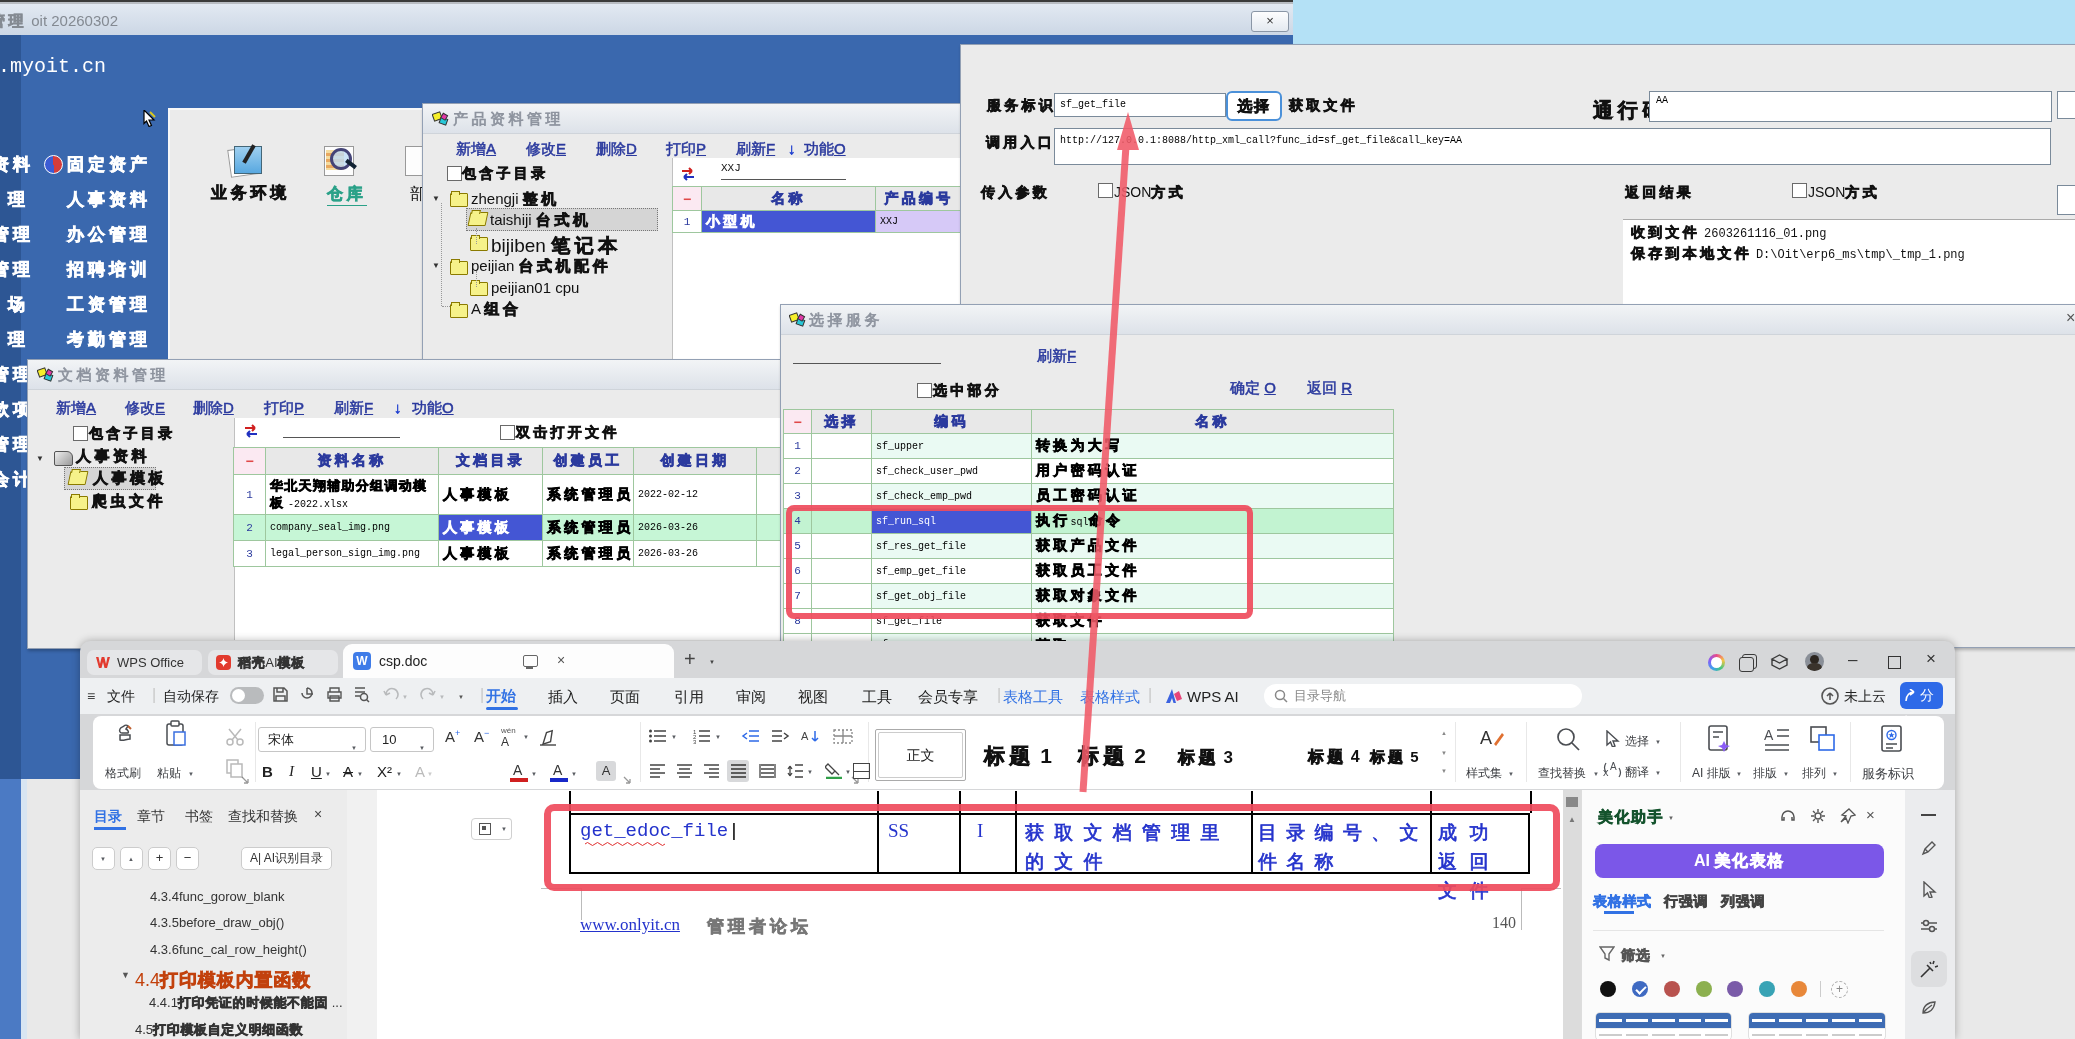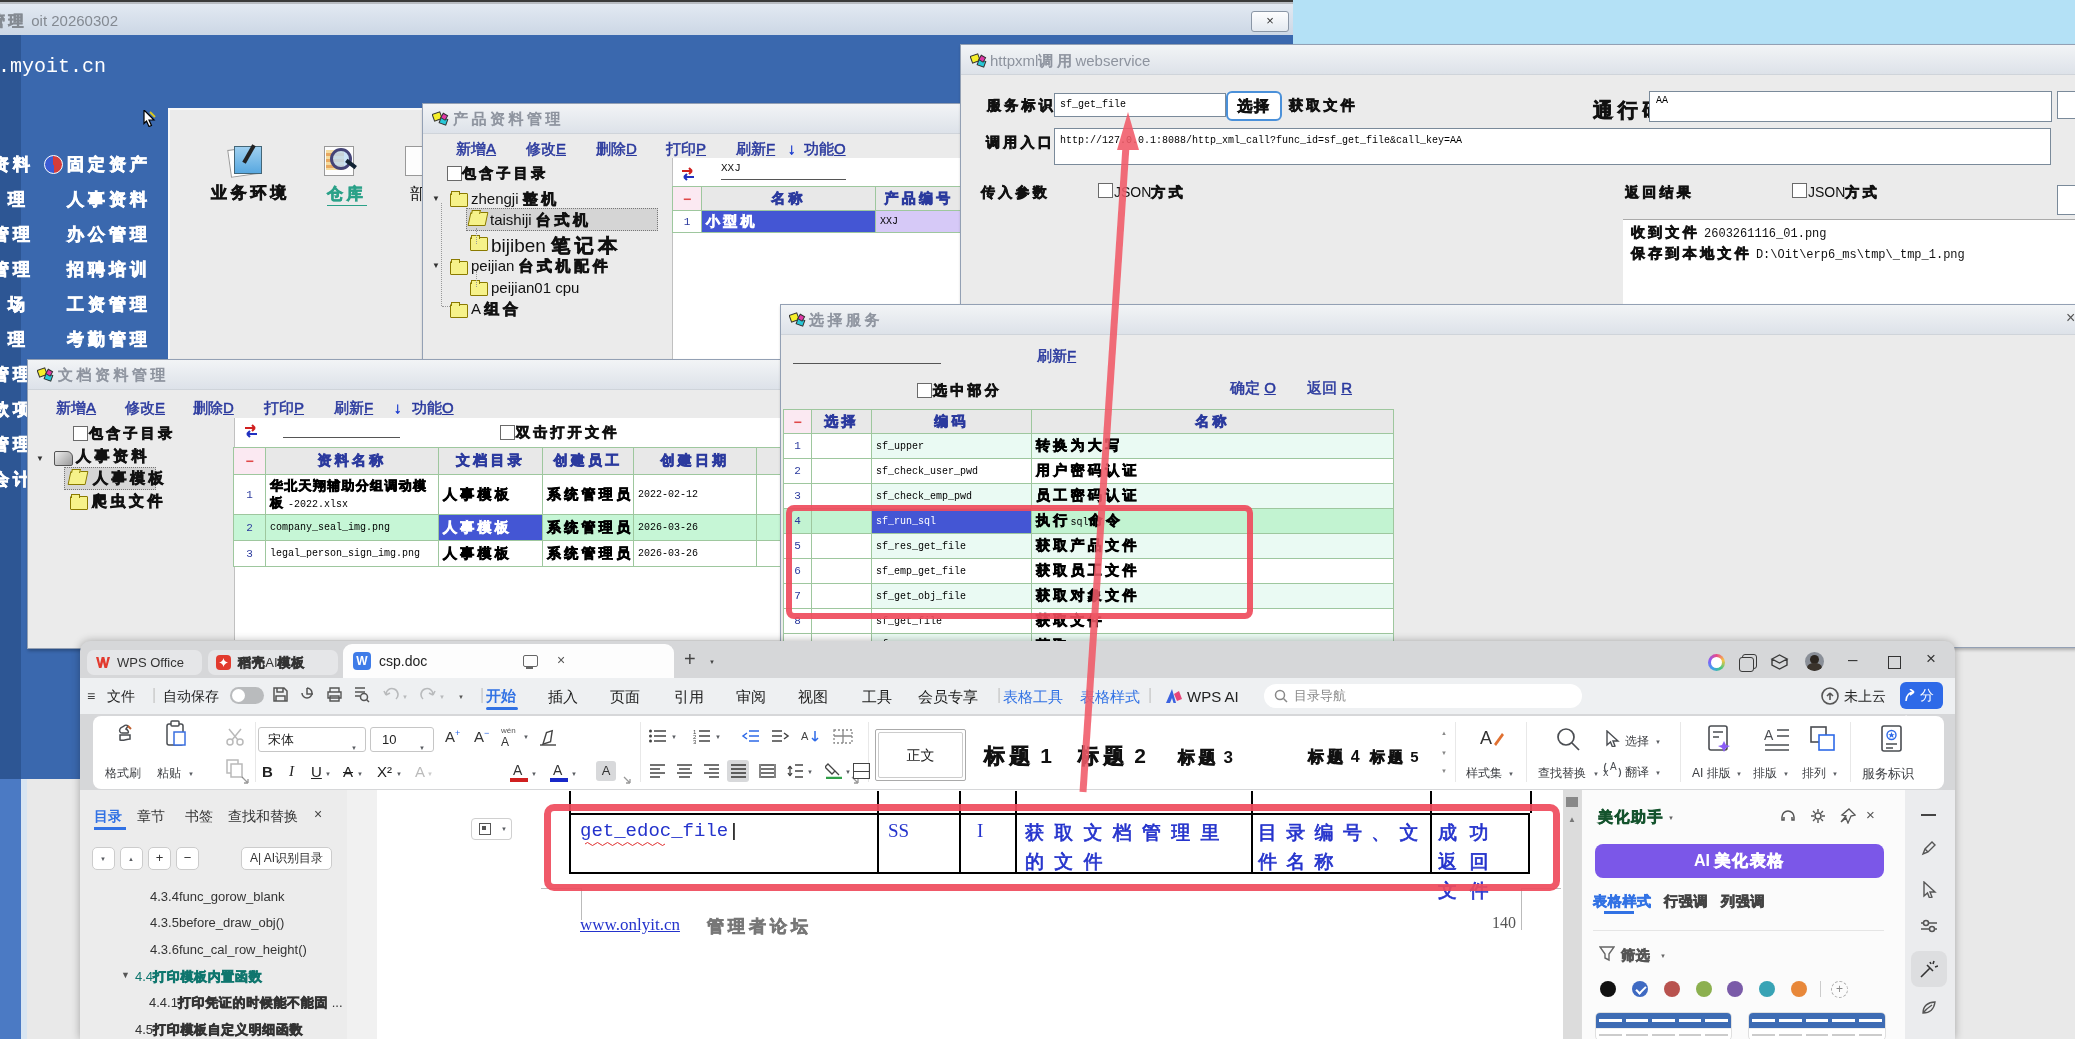--- a/index.html
+++ b/index.html
@@ -234,28 +234,20 @@
         <td class="m10">legal_person_sign_img.png</td>
         <td><span class="c">人事模板</span></td>
         <td><span class="c">系统管理员</span></td>
         <td class="m10">2026-03-26</td>
         <td></td>
       </tr>
 </tbody>
   </table>
 
 <div class="win" style="left:960px;top:44px;width:1115px;height:265px;border-right:none">
- <div class="wtitle">
-   <svg class="dico" style="left:9px;top:7px" width="18" height="17">
-        <rect x="1" y="3" width="8" height="7" fill="#f6ef2a" stroke="#333" transform="rotate(-20 5 6)"></rect>
-        <rect x="8" y="8" width="7" height="6" fill="#28c8d8" stroke="#333" transform="rotate(20 11 11)"></rect>
-        <rect x="10" y="4" width="5" height="5" fill="#e038a8" stroke="#333" transform="rotate(30 12 6)"></rect>
-      </svg>
-   <span class="a" style="left:29px;top:7px">httpxml<span class="c">调用</span>webservice</span>
- </div>
  <div class="a" style="left:26px;top:52px;font-size:14px;color:#111"><span class="c">服务标识</span></div>
  <div class="a m10" style="left:93px;top:48px;width:165px;height:22px;background:#fff;border:1px solid #7a8a9a;line-height:22px;padding-left:5px">sf_get_file</div>
  <div class="a" style="left:265px;top:46px;width:52px;height:26px;background:#fff;border:2px solid #4a90d9;border-radius:6px;text-align:center;font-size:15px;line-height:26px;color:#111"><span class="c" style="letter-spacing:.1em">选择</span></div>
  <div class="a" style="left:328px;top:52px;font-size:14px;color:#111"><span class="c">获取文件</span></div>
  <div class="a" style="left:632px;top:52px;font-size:20px;color:#111"><span class="c">通行码</span></div>
  <div class="a m10" style="left:688px;top:46px;width:395px;height:26px;background:#fff;border:1px solid #7a8a9a;padding:3px 0 0 6px">AA</div>
  <div class="a" style="left:25px;top:89px;font-size:14px;color:#111"><span class="c">调用入口</span></div>
  <div class="a m10" style="left:93px;top:83px;width:990px;height:29px;background:#fff;border:1px solid #7a8a9a;padding:6px 0 0 5px">http://127.0.0.1:8088/http_xml_call?func_id=sf_get_file&amp;call_key=AA</div>
  <div class="a" style="left:20px;top:139px;font-size:14px;color:#111"><span class="c">传入参数</span></div>
  <div class="cb" style="left:137px;top:138px"></div>
@@ -678,21 +670,21 @@
 <div class="a" style="left:120px;top:847px;width:21px;height:21px;background:#fff;border:1px solid #ccc;border-radius:5px;color:#333">
     <span class="dn" style="left:7px;top:8px">▲</span>
   </div>
 <div class="a" style="left:148px;top:847px;width:21px;height:21px;background:#fff;border:1px solid #ccc;border-radius:5px;text-align:center;font-size:13px;line-height:20px;color:#333">+</div>
 <div class="a" style="left:176px;top:847px;width:21px;height:21px;background:#fff;border:1px solid #ccc;border-radius:5px;text-align:center;font-size:13px;line-height:19px;color:#333">−</div>
 <div class="a" style="left:241px;top:847px;width:89px;height:21px;background:#fff;border:1px solid #ccc;border-radius:5px;font-size:12px;line-height:21px;color:#333;text-align:center">A| AI识别目录</div>
 <div class="a" style="left:150px;top:889px;font-size:13px;color:#333">4.3.4func_gorow_blank</div>
 <div class="a" style="left:150px;top:915px;font-size:13px;color:#333">4.3.5before_draw_obj()</div>
 <div class="a" style="left:150px;top:942px;font-size:13px;color:#333">4.3.6func_cal_row_height()</div>
 <div class="a" style="left:121px;top:970px;font-size:9px;color:#555">▼</div>
-<div class="a" style="left:135px;top:968px;font-size:13px;color:#0f766e">4.4<span class="c" style="letter-spacing:.05em">打印模板内置函数</span></div>
+<div class="a" style="left:135px;top:968px;font-size:18px;color:#c2410c">4.4<span class="c" style="letter-spacing:.05em">打印模板内置函数</span></div>
 <div class="a" style="left:149px;top:994px;font-size:13px;color:#333">4.4.1<span class="c" style="letter-spacing:.05em">打印凭证的时候能不能固</span> ...</div>
 <div class="a" style="left:135px;top:1021px;font-size:13px;color:#333">4.5<span class="c" style="letter-spacing:.05em">打印模板自定义明细函数</span></div>
 
 <div class="a" style="left:471px;top:818px;width:26px;height:20px;background:#fff;border:1px solid #d0d0d0;border-radius:4px 0 0 4px">
     <div class="a" style="left:7px;top:4px;width:10px;height:10px;border:1.5px solid #555"></div>
     <div class="a" style="left:10px;top:7px;width:4px;height:4px;background:#555"></div>
   </div>
 <div class="a" style="left:497px;top:818px;width:14px;height:20px;background:#fff;border:1px solid #d0d0d0;border-left:none;border-radius:0 4px 4px 0">
     <span class="dn" style="left:4px;top:7px">▼</span>
   </div>

